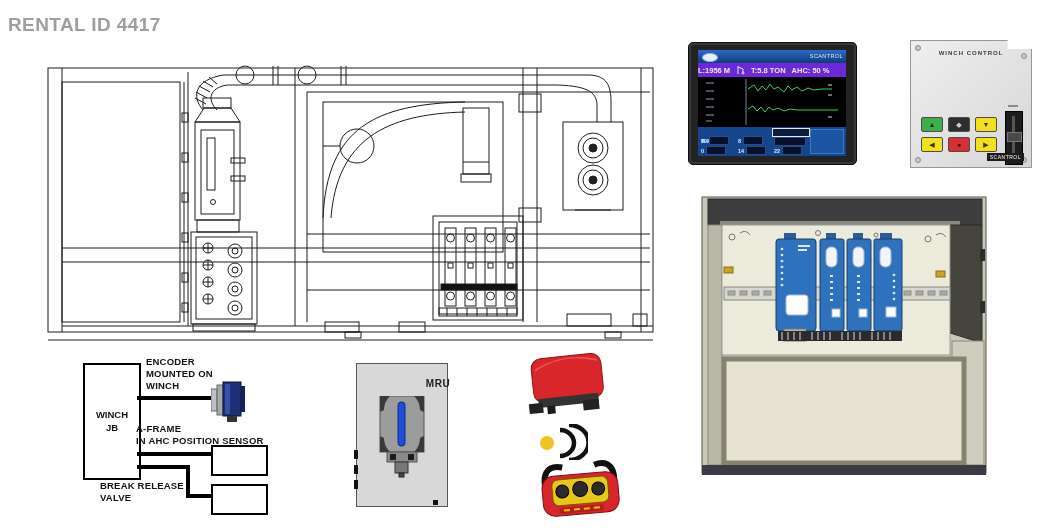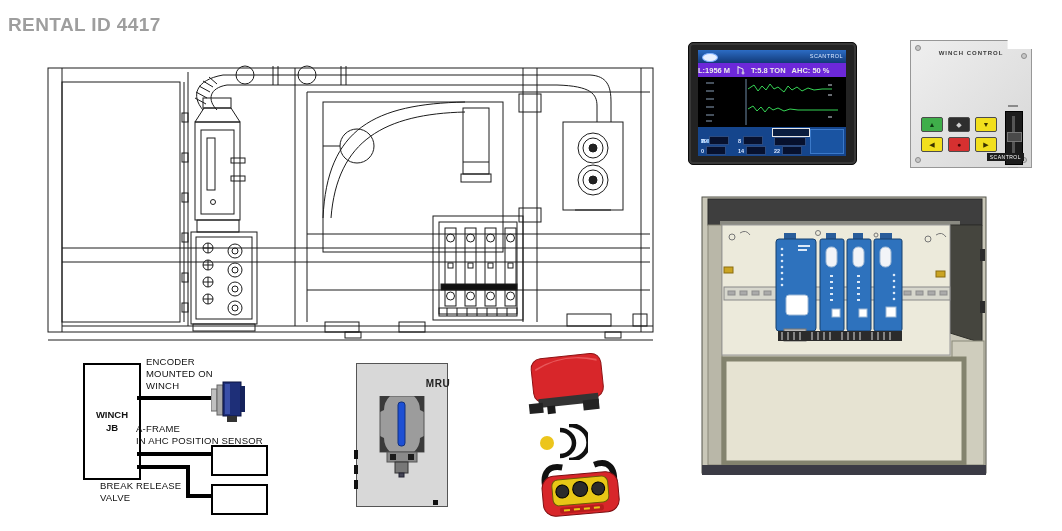--- a/index.html
+++ b/index.html
@@ -7,21 +7,21 @@
           font-family:"Liberation Sans",sans-serif;}
   .abs{position:absolute;}
   .preline{white-space:pre-line;}
   
   .page-title{left:8px;top:14px;font-size:19px;font-weight:bold;color:#9e9e9e;letter-spacing:.4px;}
   
   .jb-box{left:83px;top:363px;width:54px;height:113px;border:2px solid #000;background:#fff;
           display:flex;align-items:center;justify-content:center;text-align:center;
           font-size:9.5px;font-weight:600;color:#111;line-height:1.3;}
   .wire{background:#000;}
-  .wlabel{font-size:9.5px;font-weight:400;color:#111;line-height:1.25;letter-spacing:.2px;}
+  .wlabel{font-size:9.5px;font-weight:700;color:#111;line-height:1.25;letter-spacing:.2px;}
   .wbox{border:2px solid #000;background:#fff;}
   
   .mru-panel{left:356px;top:363px;width:90px;height:142px;background:#d8d8d8;border:1.5px solid #555;}
   .mru-label{left:0;top:14px;width:100%;text-align:center;font-size:10px;font-weight:600;color:#222;letter-spacing:.5px;margin-left:36px;}
   
   .hmi{left:688px;top:42px;width:167px;height:121px;background:#232323;border:1px solid #0b0b0b;
        border-radius:5px;box-shadow:inset 0 0 0 2px #383838;}
   .hmi-screen{left:9px;top:7px;width:148px;height:106px;background:#000;}
   .hmi-header{left:0;top:0;width:148px;height:13px;background:linear-gradient(#2c6cc4,#123a78);}
   .hmi-logo{left:4px;top:3px;width:14px;height:7px;background:#e8f0ff;border:1px solid #7fb0ff;border-radius:50%;}

